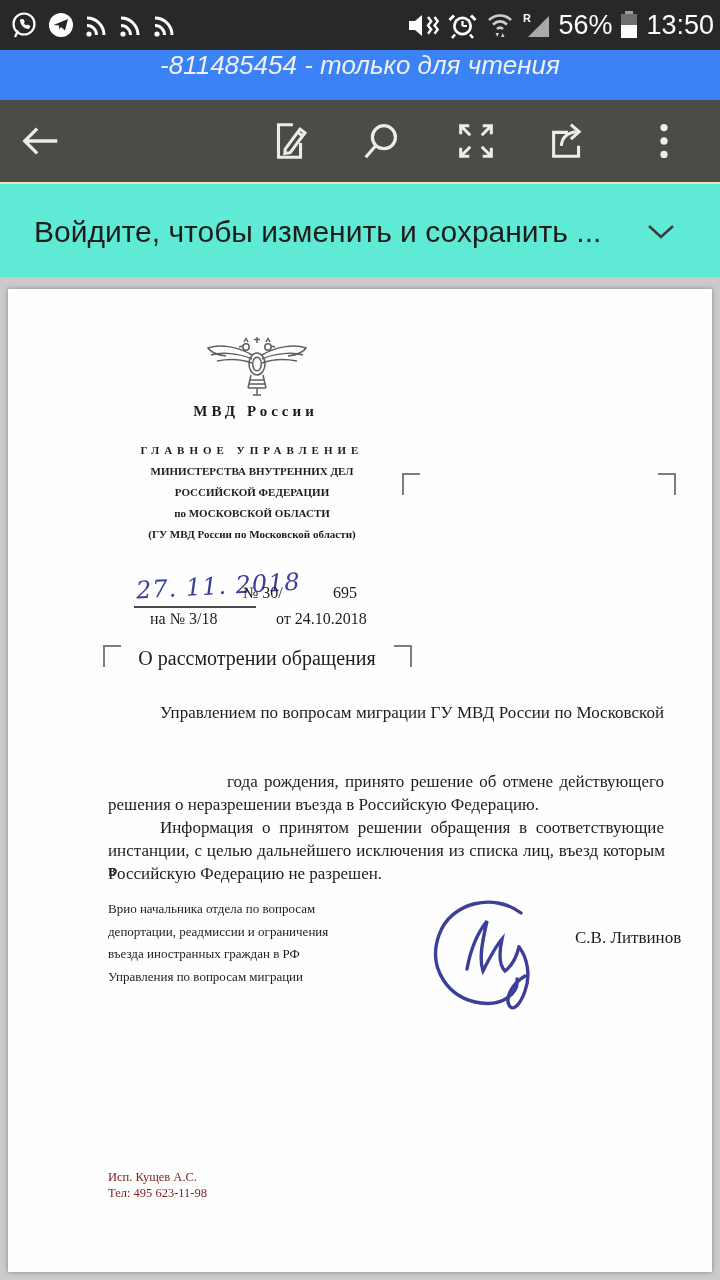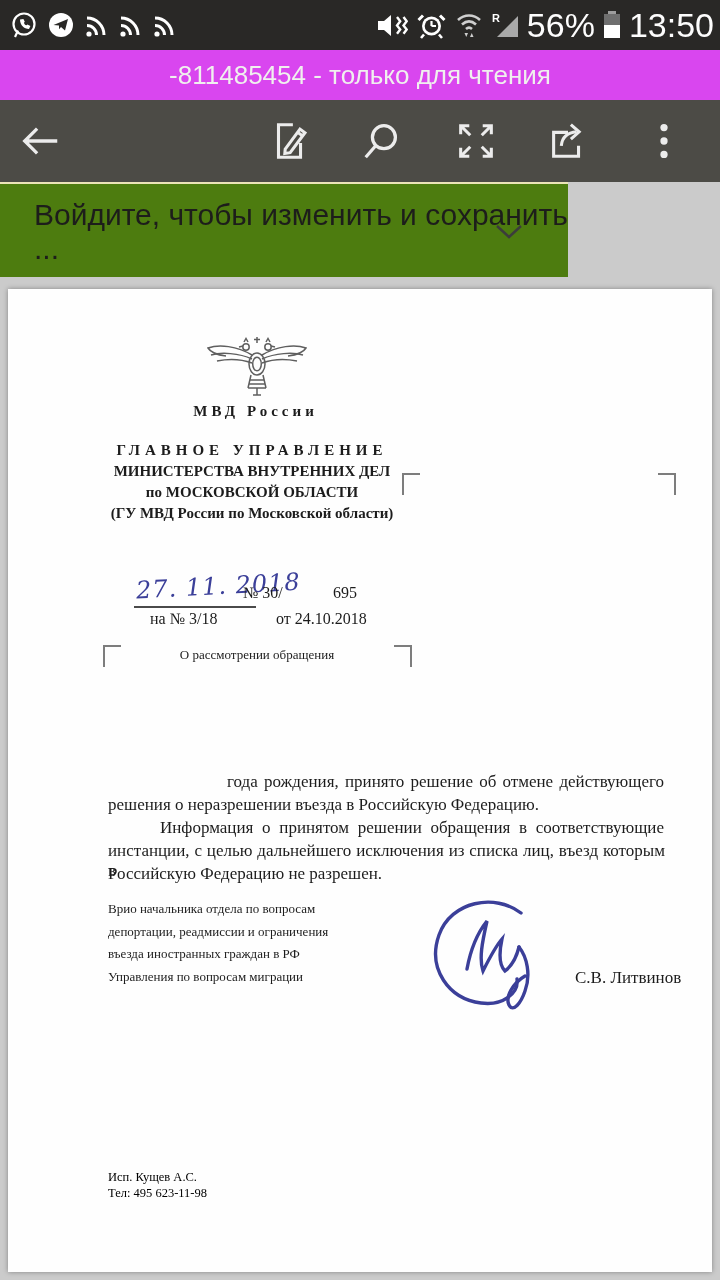--- a/index.html
+++ b/index.html
@@ -4,70 +4,70 @@
 <style>
   html,body{margin:0;padding:0;background:#000;}
   .screen{position:relative;width:720px;height:1280px;overflow:hidden;
           font-family:"Liberation Sans",sans-serif;background:#cbcbcb;}
 
   
   .statusbar{position:absolute;left:0;top:0;width:720px;height:50px;background:#292826;
              display:flex;align-items:center;color:#fff;}
   .sb-left{display:flex;align-items:center;gap:9px;padding-left:10px;}
   .sb-right{margin-left:auto;display:flex;align-items:center;gap:8px;padding-right:6px;}
-  .sb-text{font-size:34px;color:#fdfdfd;letter-spacing:0px;}
+  .sb-text{font-size:27px;color:#fdfdfd;letter-spacing:0px;}
   .sb-ic{display:block;}
 
   
-  .titlebar{position:absolute;left:0;top:50px;width:720px;height:50px;background:#d946ef;
-            display:flex;align-items:center;justify-content:center;}
+  .titlebar{position:absolute;left:0;top:50px;width:720px;height:50px;background:#3b82f6;
+            display:flex;align-items:flex-start;justify-content:center;font-style:italic;}
   .titlebar .t{color:#f0f0ee;font-size:26px;}
 
   
   .toolbar{position:absolute;left:0;top:100px;width:720px;height:82px;background:#4c4b46;}
   .tb-btn{position:absolute;top:50%;transform:translateY(-50%);width:52px;height:52px;
           display:flex;align-items:center;justify-content:center;}
 
   
-  .banner{position:absolute;left:0;top:182px;width:568px;height:95px;background:#4d7c0f;
+  .banner{position:absolute;left:0;top:182px;width:720px;height:95px;background:#5eead4;
           border-top:2px solid #ece4b8;display:flex;align-items:center;}
   .banner .msg{padding-left:34px;font-size:30px;color:#1d1d1b;}
   .banner .chev{position:absolute;right:44px;top:39px;}
 
   
   .docarea{position:absolute;left:0;top:277px;width:720px;height:998px;background:#cbcbcb;}
   .page{position:absolute;left:8px;top:12px;width:704px;height:983px;background:#fefefe;
         box-shadow:0 0 5px rgba(0,0,0,.35);font-family:"Liberation Serif",serif;color:#1c1c1c;}
   .abs{position:absolute;}
   .jl{text-align:justify;text-align-last:justify;}
   .serif{font-family:"Liberation Serif",serif;}
 
   .org-caption{left:155px;top:114px;width:185px;font-weight:bold;font-size:15px;
                letter-spacing:4px;text-align:center;}
-  .letterhead{left:66px;top:151px;width:356px;font-weight:bold;font-size:15px;line-height:21px;
+  .letterhead{left:66px;top:151px;width:356px;font-weight:bold;font-size:11px;line-height:21px;
               text-align:center;}
   .letterhead .ls1{letter-spacing:5px;}
   .address{left:66px;top:256px;width:356px;font-size:14.5px;text-align:center;}
 
   .corner{width:16px;height:20px;}
   .c-tl{border-left:2px solid #7d7d7d;border-top:2px solid #7d7d7d;}
   .c-tr{border-right:2px solid #7d7d7d;border-top:2px solid #7d7d7d;}
 
   .hand-date{left:128px;top:284px;width:130px;color:#3b3f99;font-size:24px;font-style:italic;
              font-family:"DejaVu Serif",serif;transform:rotate(-3deg);letter-spacing:1px;white-space:nowrap;}
   .hand-line{left:126px;top:317px;width:122px;height:2px;background:#4a4a4a;}
   .num{font-size:16px;}
-  .subject{left:119px;top:358px;width:260px;font-size:13px;text-align:center;}
+  .subject{left:119px;top:358px;width:260px;font-size:20px;text-align:center;}
 
   .bodyline{font-size:17px;white-space:nowrap;}
   .bodyline.jl{white-space:normal;}
 
   .sig-titles{left:100px;top:609px;width:330px;font-size:13px;line-height:22.5px;}
-  .signer{left:567px;top:679px;font-size:17px;white-space:nowrap;}
-  .footer{left:100px;top:881px;font-size:12.5px;line-height:15.5px;color:#000000;}
+  .signer{left:567px;top:639px;font-size:17px;white-space:nowrap;}
+  .footer{left:100px;top:881px;font-size:12.5px;line-height:15.5px;color:#7f1d1d;}
 </style>
 </head>
 <body>
 
 <div class="screen">
 
   <div class="statusbar">
     <div class="sb-left">
       <svg class="sb-ic" width="28" height="28" viewBox="0 0 28 28">
         <circle cx="14" cy="13" r="10.5" fill="none" stroke="#fff" stroke-width="2.2"></circle>
@@ -200,38 +200,40 @@
         <ellipse cx="52" cy="29" rx="8" ry="11"></ellipse>
         <ellipse cx="52" cy="29" rx="4.3" ry="6.8"></ellipse>
         <path d="M46,40 L43,53 M58,40 L61,53 M43,53 H61 M45,45 H59 M44,49 H60"></path>
         <path d="M52,53 V60 M48,60 H56"></path>
       </svg>
       <div class="abs org-caption serif">МВД России</div>
 
       <div class="abs letterhead serif">
         <div class="ls1">ГЛАВНОЕ УПРАВЛЕНИЕ</div>
         <div>МИНИСТЕРСТВА ВНУТРЕННИХ ДЕЛ</div>
+        <div>РОССИЙСКОЙ ФЕДЕРАЦИИ</div>
         <div>по МОСКОВСКОЙ ОБЛАСТИ</div>
         <div>(ГУ МВД России по Московской области)</div>
       </div>
 
       <div class="abs corner c-tl" style="left:394px;top:184px;"></div>
       <div class="abs corner c-tr" style="left:650px;top:184px;"></div>
 
       <div class="abs hand-date">27. 11. 2018</div>
       <div class="abs hand-line"></div>
       <div class="abs num serif" style="left:235px;top:295px;">№ 30/</div>
       <div class="abs num serif" style="left:325px;top:295px;">695</div>
       <div class="abs num serif" style="left:142px;top:321px;">на № 3/18</div>
       <div class="abs num serif" style="left:268px;top:321px;">от 24.10.2018</div>
 
       <div class="abs corner c-tl" style="left:95px;top:356px;"></div>
       <div class="abs corner c-tr" style="left:386px;top:356px;"></div>
       <div class="abs subject serif">О рассмотрении обращения</div>
 
+      <div class="abs bodyline jl serif" style="left:152px;top:414px;width:504px;">Управлением по вопросам миграции ГУ МВД России по Московской</div>
       <div class="abs bodyline jl serif" style="left:219px;top:483px;width:437px;">года рождения, принято решение об отмене действующего</div>
       <div class="abs bodyline serif" style="left:100px;top:506px;">решения о неразрешении въезда в Российскую Федерацию.</div>
       <div class="abs bodyline jl serif" style="left:152px;top:529px;width:504px;">Информация о принятом решении обращения в соответствующие</div>
       <div class="abs bodyline jl serif" style="left:100px;top:552px;width:557px;">инстанции, с целью дальнейшего исключения из списка лиц, въезд которым в</div>
       <div class="abs bodyline serif" style="left:100px;top:575px;">Российскую Федерацию не разрешен.</div>
 
       <div class="abs sig-titles serif">
         <div>Врио начальника отдела по вопросам</div>
         <div>депортации, реадмиссии и ограничения</div>
         <div>въезда иностранных граждан в РФ</div>

